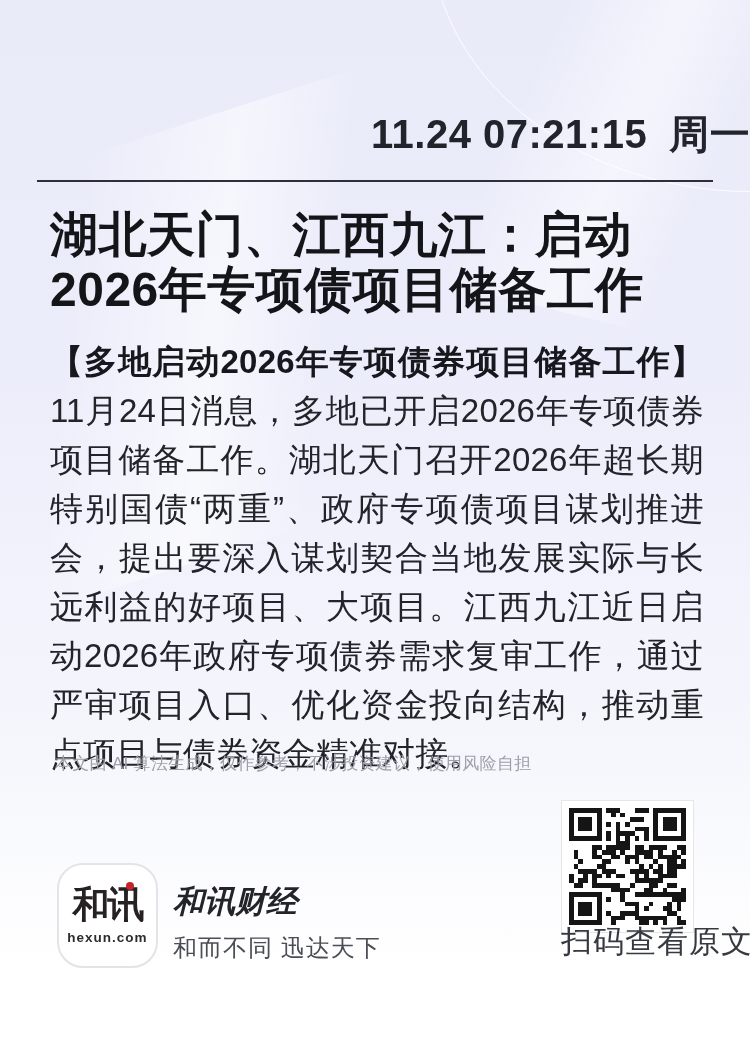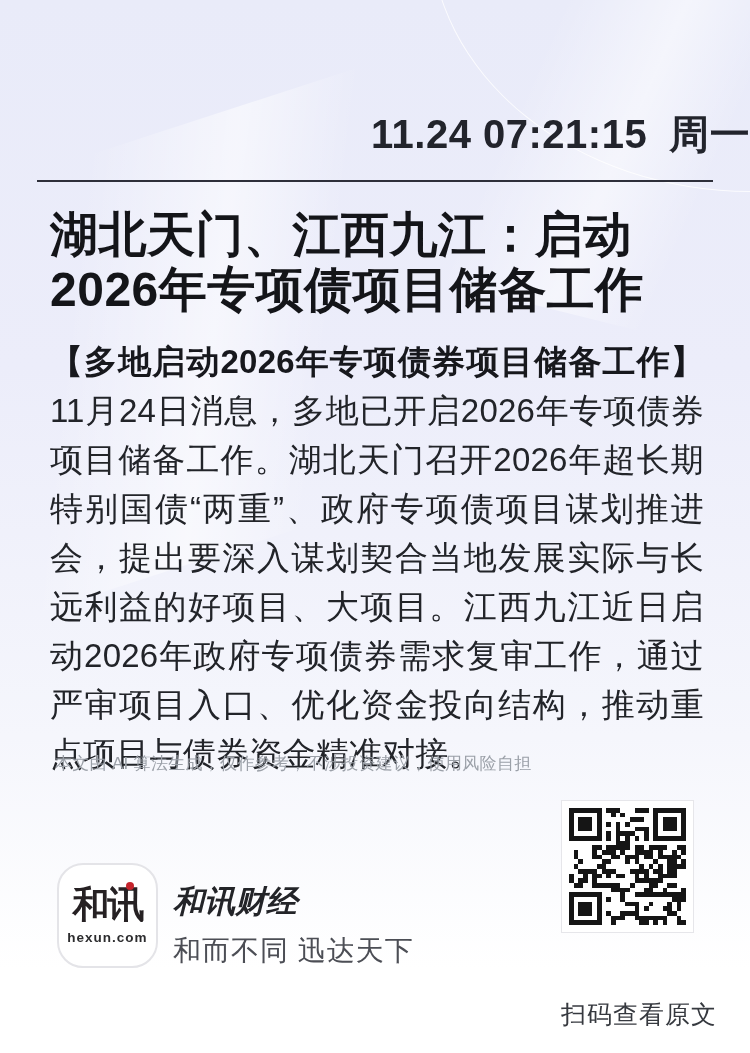--- a/index.html
+++ b/index.html
@@ -35,28 +35,28 @@
   .body-text .lead{font-weight:800;color:#17181d;}
   .disclaimer{position:absolute;left:55px;top:752px;font-size:17px;color:#9ba0a8;letter-spacing:.3px;}
 
   
   .logo-box{position:absolute;left:57px;top:863px;width:101px;height:105px;background:#ffffff;
     border:2px solid #e4e4e8;border-radius:26px;box-sizing:border-box;text-align:center;}
   .logo-box .logo-cn{position:relative;display:inline-block;margin-top:21px;font-size:37px;font-weight:900;letter-spacing:-2px;color:#262123;line-height:1;}
   .logo-dot{position:absolute;left:53px;top:-4px;width:8px;height:8px;border-radius:50%;background:#c5242c;}
   .logo-box .logo-domain{margin-top:7px;font-size:13.5px;font-weight:700;color:#2c2c2e;letter-spacing:1px;}
   .brand-name{position:absolute;left:173px;top:881px;font-size:31px;font-weight:800;color:#232428;font-style:italic;}
-  .slogan{position:absolute;left:173px;top:932px;font-size:28px;color:#4c4e55;letter-spacing:1px;}
+  .slogan{position:absolute;left:173px;top:932px;font-size:24px;color:#4c4e55;letter-spacing:1px;}
 
   .qr{position:absolute;left:561px;top:800px;width:133px;height:133px;background:#ffffff;border:1px solid #e6e6ea;
     box-sizing:border-box;padding:7px;}
   .qr-grid{width:100%;height:100%;display:grid;grid-template-columns:repeat(25,1fr);grid-template-rows:repeat(25,1fr);}
   .qr-grid i{display:block;}
   .qr-grid i.on{background:#151515;}
-  .qr-caption{position:absolute;left:561px;top:998px;width:133px;font-size:25px;color:#36393f;white-space:nowrap;letter-spacing:1px;}
+  .qr-caption{position:absolute;left:561px;top:921px;width:133px;font-size:31px;color:#36393f;white-space:nowrap;letter-spacing:1px;}
 </style>
 </head>
 <body>
 
 <div class="canvas">
   <div class="sheen sheen1"></div>
   <div class="sheen sheen2"></div>
   <div class="arc"></div>
 
   <div class="time-row">

